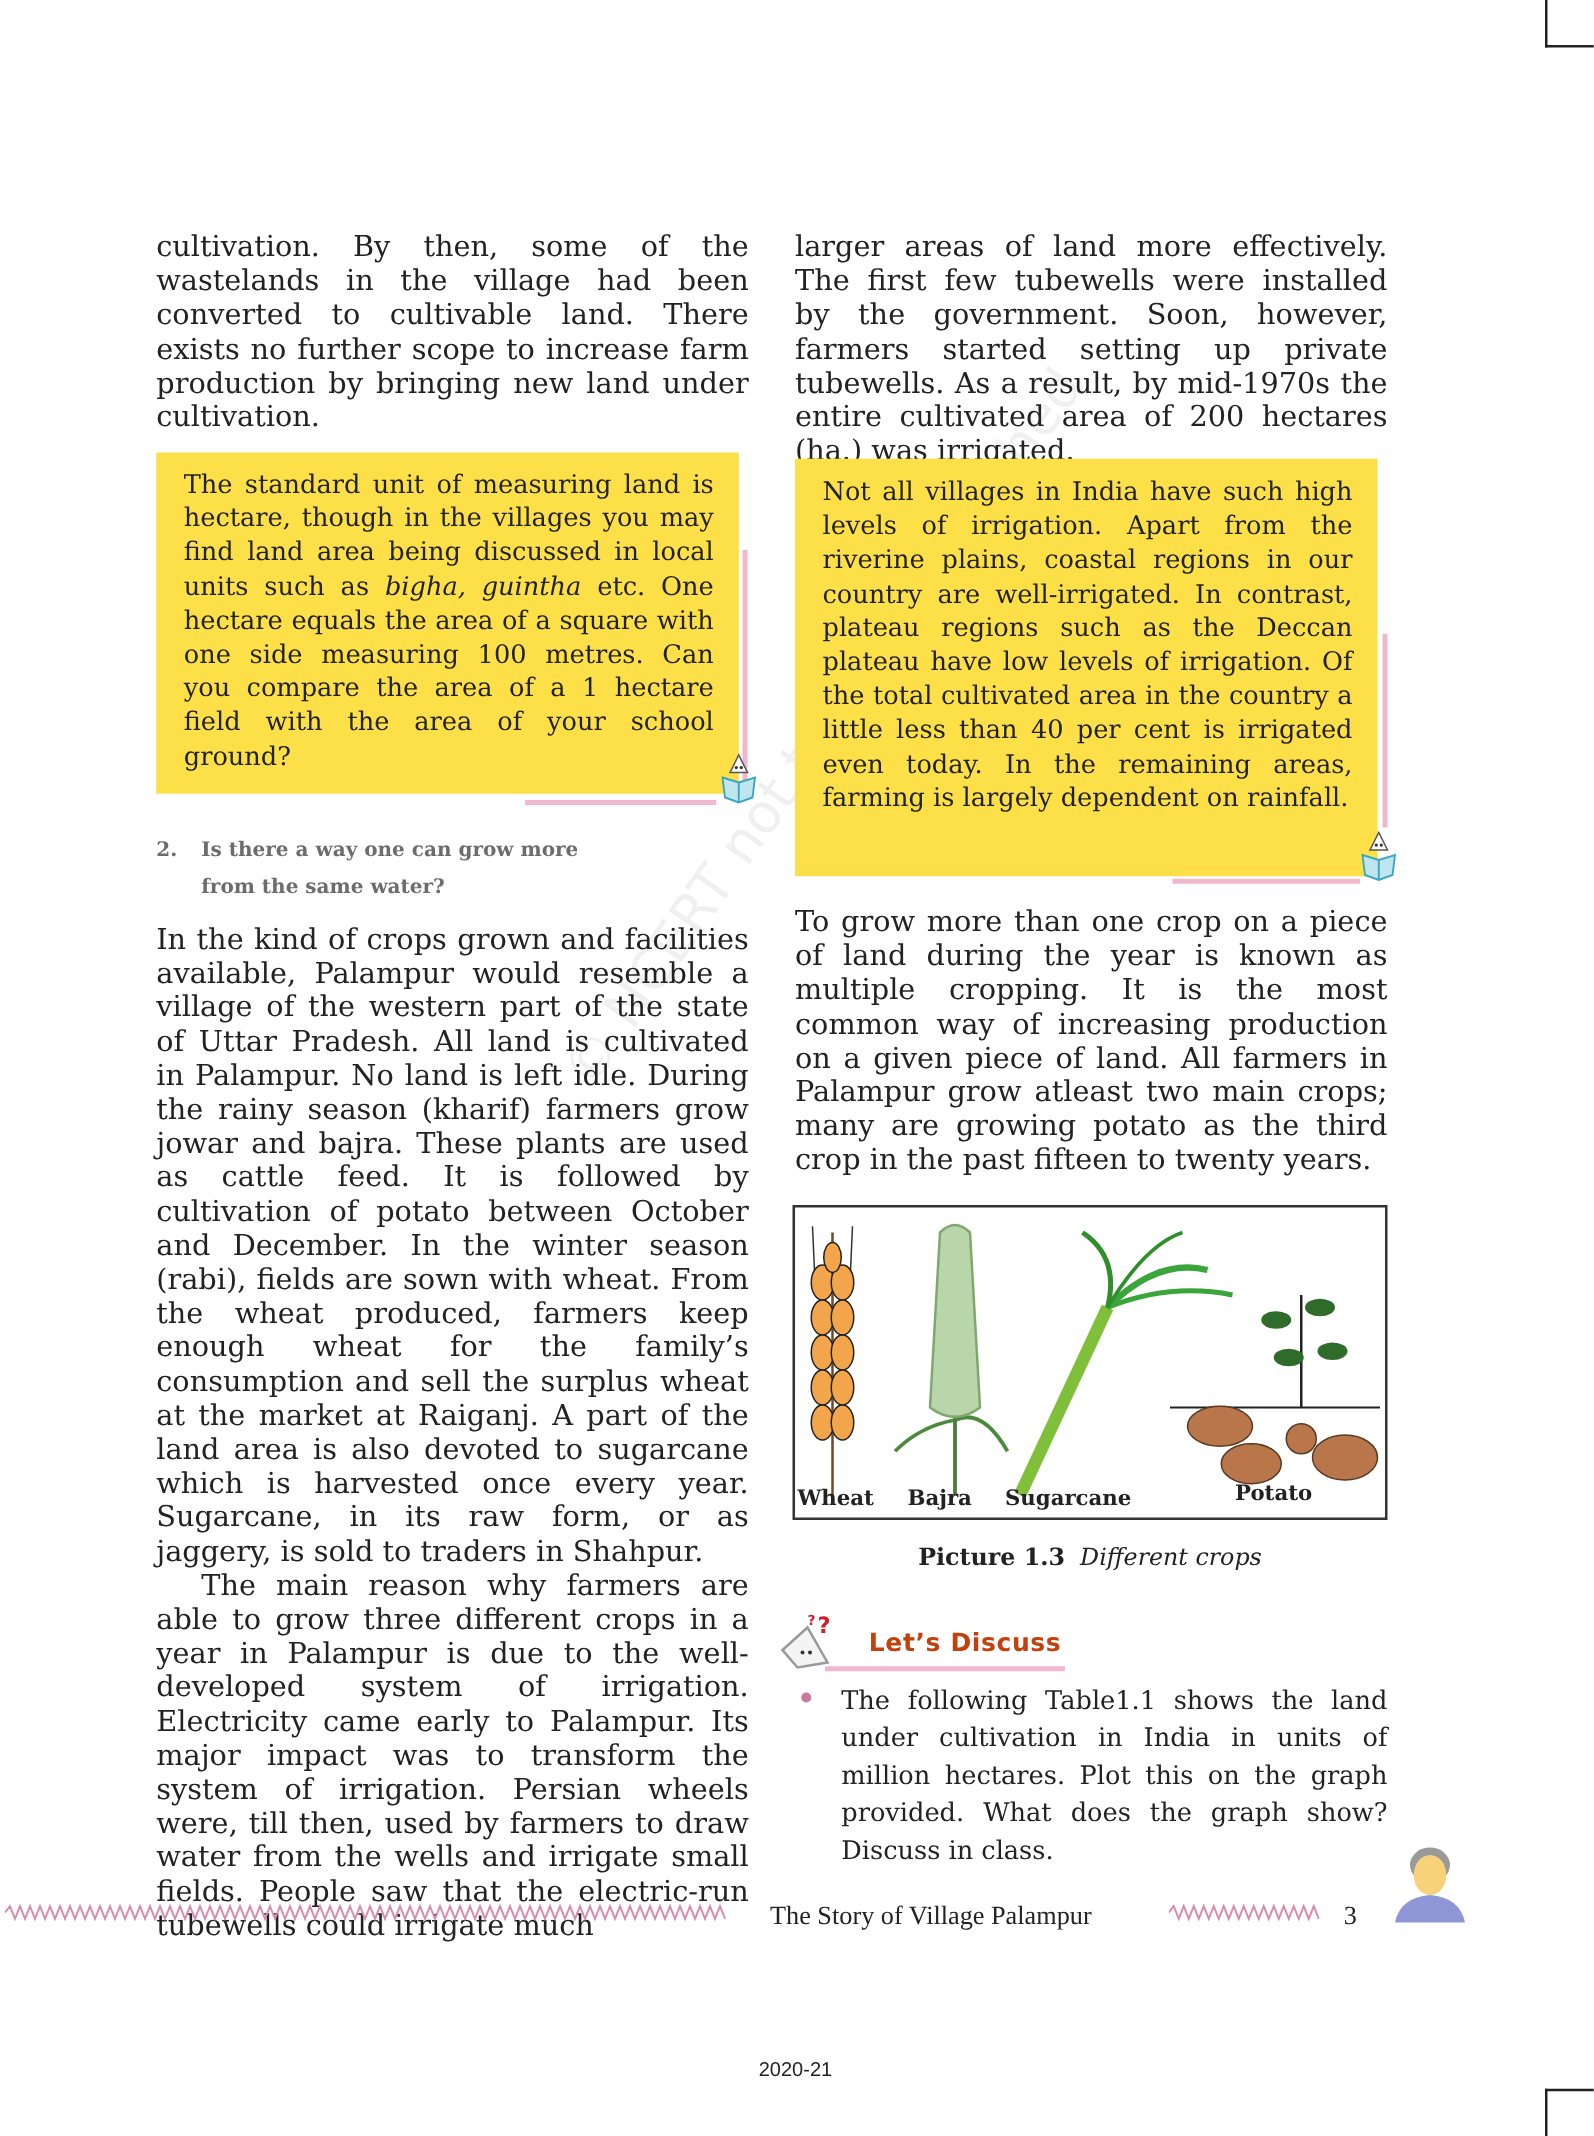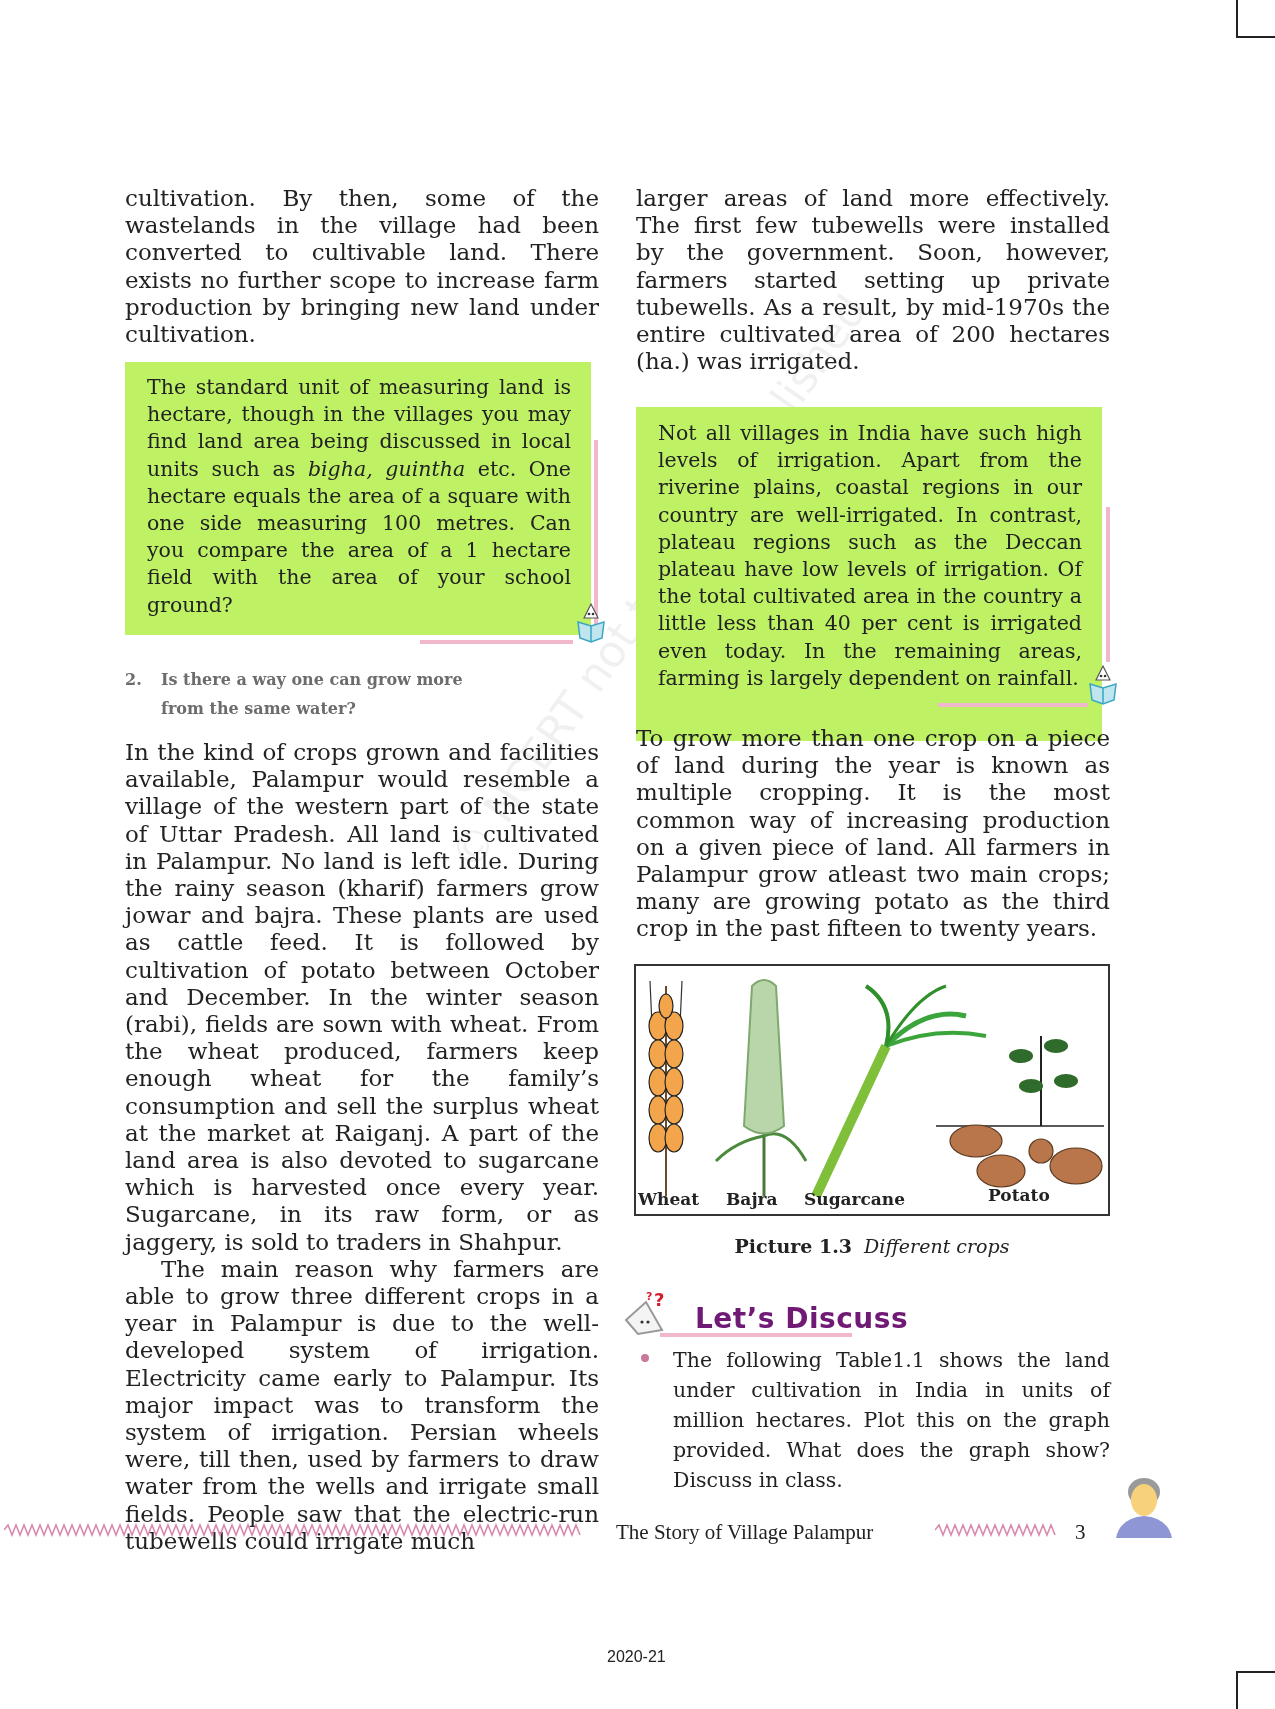--- a/index.html
+++ b/index.html
@@ -9,43 +9,43 @@
   .crop-tr { left:1236px; top:0; width:40px; height:38px;
              border-left:2px solid #222; border-bottom:2px solid #222; box-sizing:border-box; }
   .crop-br { left:1236px; top:1671px; width:40px; height:40px;
              border-left:2px solid #222; border-top:2px solid #222; box-sizing:border-box; }
 
   .col { position:absolute; font-size:23px; line-height:27.2px; }
   .col p { margin:0; text-align:justify; text-align-last:left; }
   .left { left:125px; width:474px; }
   .right { left:636px; width:474px; }
 
-  .box { position:absolute; background:#bef264; }
+  .box { position:absolute; background:#fde047; }
   .box p { margin:0; font-size:20.5px; line-height:27.2px; text-align:justify; text-align-last:left; }
   .box-l { left:125px; top:362px; width:466px; height:273px; padding:12px 20px 0 22px; box-sizing:border-box; }
-  .box-r { left:636px; top:367px; width:466px; height:334px; padding:13px 20px 0 22px; box-sizing:border-box;margin-top:40px; }
+  .box-r { left:636px; top:367px; width:466px; height:334px; padding:13px 20px 0 22px; box-sizing:border-box; }
 
   .pinkbar-v { background:#f1b7cd; width:4px; }
   .pinkbar-h { background:#f1b7cd; height:4px; }
 
   .reader-icon { width:34px; height:44px; }
 
   h2.sec { position:absolute; left:125px; top:665px; width:480px; margin:0;
            font-family:"DejaVu Serif",serif; font-weight:bold; font-size:16px; line-height:29px; color:#6c6c6c; }
   h2.sec .num { display:inline-block; width:36px; }
   h2.sec .line2 { padding-left:36px; display:block; }
 
   .fig { position:absolute; left:634px; top:964px; width:476px; height:252px; border:2px solid #333; box-sizing:border-box; background:#fff; }
   .fig .lbl { position:absolute; bottom:5px; font-weight:bold; font-size:17px; color:#222; font-family:"DejaVu Serif",serif; }
   .caption { position:absolute; left:634px; top:1235px; width:476px; text-align:center; font-size:19px; }
   .caption b { font-weight:bold; }
   .caption i { font-style:italic; }
 
   .discuss-title { position:absolute; left:695px; top:1302px; font-family:"DejaVu Sans",sans-serif; font-weight:bold;
-                   font-size:28px; color:#701a75; letter-spacing:0.5px; }
+                   font-size:20px; color:#c2410c; letter-spacing:0.5px; }
   .discuss-line { left:660px; top:1333px; width:192px; }
   .bullet { position:absolute; left:641px; top:1354px; width:8px; height:8px; border-radius:50%; background:#c97a9c; }
   .discuss-text { position:absolute; left:673px; top:1345px; width:437px; font-size:20.5px; line-height:30px; }
   .discuss-text p { margin:0; text-align:justify; text-align-last:left; }
 
   .footer-squiggle { position:absolute; height:14px; }
   .footer-title { position:absolute; left:616px; top:1520px; font-family:"Liberation Serif",serif; font-size:21px; color:#222; }
   .page-no { position:absolute; left:1075px; top:1520px; font-family:"Liberation Serif",serif; font-size:21px; }
   .year { position:absolute; left:607px; top:1648px; font-family:"Liberation Sans",sans-serif; font-size:16px; color:#222; }
 

